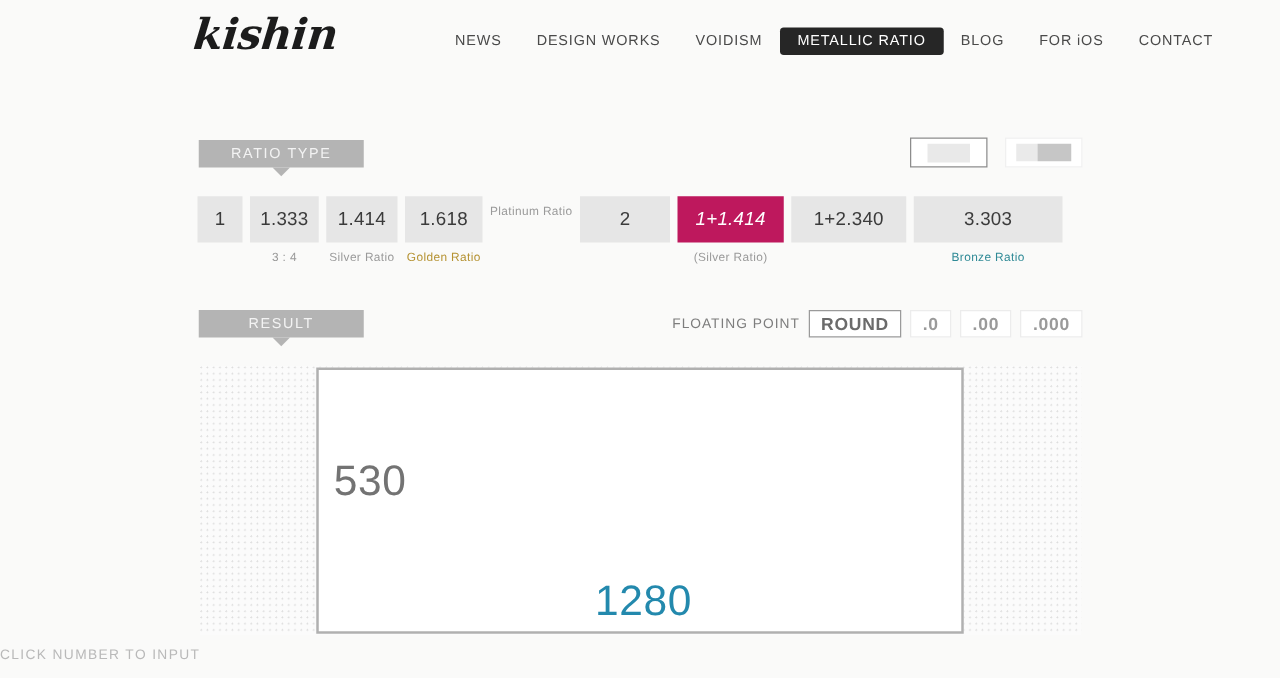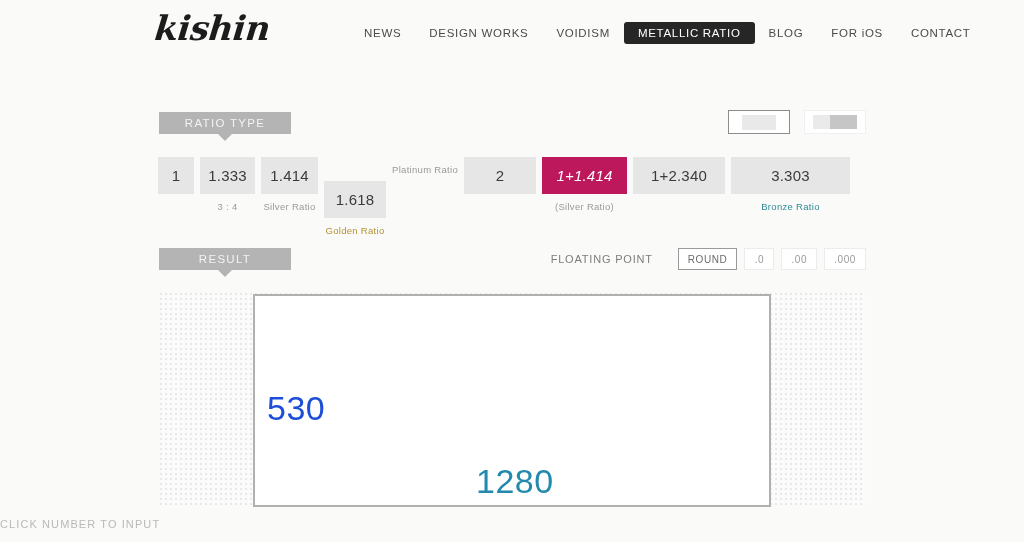--- a/index.html
+++ b/index.html
@@ -173,36 +173,37 @@
     top: 248px;
     display: flex;
     align-items: center;
     gap: 7px;
   }
 
   #floating-point-label {
     font-size: 11px;
     letter-spacing: 0.8px;
     color: #7d7d7d;
-    margin-right: 18px;
+    margin-right: 0;
   }
 
   .fp-btn {
     height: 22px;
     min-width: 30px;
     padding: 0 9px;
     background: #ffffff;
     border: 1px solid #ececec;
     color: #9a9a9a;
-    font-size: 10px;
+    font-size: 14px;
     letter-spacing: 0.6px;
     display: flex;
     align-items: center;
     justify-content: center;
     cursor: pointer;
+    font-weight: bold;
   }
   .fp-btn.selected {
     border: 1px solid #9a9a9a;
     color: #6b6b6b;
   }
 
   
   #result-canvas {
     position: absolute;
     left: 160px;
@@ -221,23 +222,23 @@
     top: 294px;
     width: 518px;
     height: 213px;
     background: #ffffff;
     border: 2px solid #b0b0b0;
   }
 
   #result-height-value {
     position: absolute;
     left: 267px;
-    top: 389px;
+    top: 366px;
     font-size: 34px;
-    color: #1d4ed8;
+    color: #737373;
     letter-spacing: 0.5px;
     cursor: pointer;
   }
 
   #result-width-value {
     position: absolute;
     left: 476px;
     top: 462px;
     font-size: 34px;
     color: #2389ad;
@@ -296,21 +297,21 @@
     </div>
     <div class="ratio-cell">
       <div class="ratio-btn" style="width: 55px;">1.333</div>
       <div class="ratio-sub">3 : 4</div>
     </div>
     <div class="ratio-cell">
       <div class="ratio-btn" style="width: 57px;">1.414</div>
       <div class="ratio-sub">Silver Ratio</div>
     </div>
     <div class="ratio-cell">
-      <div class="ratio-btn" style="width: 62px; margin-top: 24px;">1.618</div>
+      <div class="ratio-btn" style="width: 62px;">1.618</div>
       <div class="ratio-sub gold">Golden Ratio</div>
     </div>
     <div class="ratio-cell">
       <div class="ratio-sub">Platinum Ratio</div>
     </div>
     <div class="ratio-cell">
       <div class="ratio-btn" style="width: 72px;">2</div>
       <div class="ratio-sub"></div>
     </div>
     <div class="ratio-cell">

